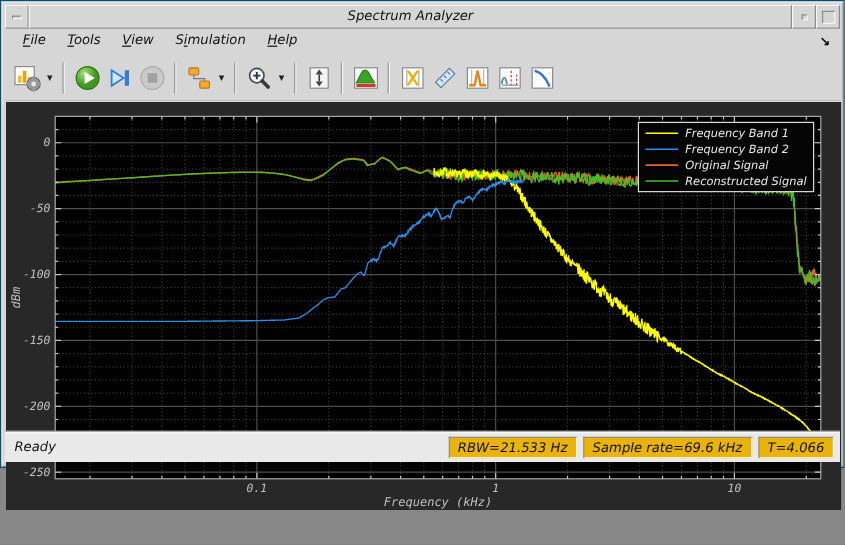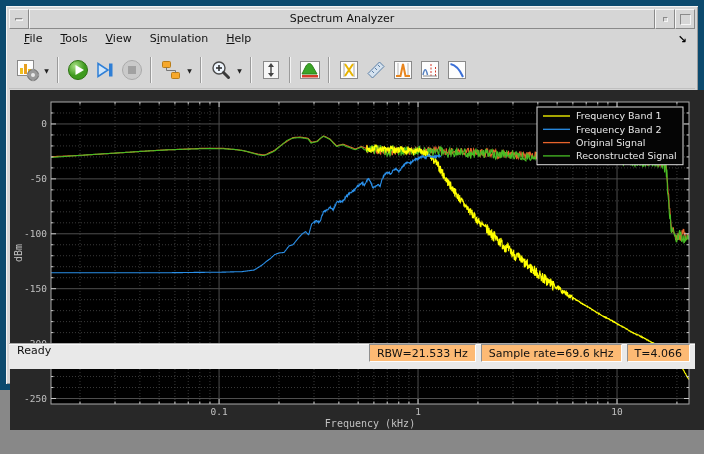--- a/index.html
+++ b/index.html
@@ -1,23 +1,23 @@
 <!DOCTYPE html>
 <html><head>
 <meta charset="utf-8">
 <style>
   * { box-sizing: border-box; margin: 0; padding: 0; }
   html,body { width:704px; height:454px; background:#888; }
   .window {
     position:relative; width:704px; height:390px;
     background:#d6d6d6;
-    border:6px solid #0c4a6e;
+    border:1px solid #0c4a6e;
     box-shadow: inset 1px 1px 0 #f4f4f4, inset -1px -1px 0 #9c9c9c;
     font-family:"DejaVu Sans", "Liberation Sans", sans-serif;
-    font-size:11px; color:#111;
+    font-size:11px; color:#111;font-style:italic;
   }
   
   .titlebar { position:absolute; left:3px; top:3px; right:3px; height:20px; display:flex; }
   .tb-seg {
     background:#d6d6d6;
     border-top:1px solid #f5f5f5; border-left:1px solid #f5f5f5;
     border-bottom:1px solid #8a8a8a; border-right:1px solid #8a8a8a;
   }
   .tb-btn { width:20px; display:flex; align-items:center; justify-content:center; cursor:default; }
   .tb-title { flex:1; text-align:center; line-height:18px; overflow:hidden; white-space:nowrap; }
@@ -32,25 +32,25 @@
   
   .toolbar { position:absolute; left:3px; top:46px; right:3px; height:37px; display:flex; align-items:center; padding:0 5px; background:#d6d6d6; border-bottom:1px solid #c0c0c0; }
   .tool-btn { width:27px; height:27px; display:flex; align-items:center; justify-content:center; border:1px solid transparent; }
   .tool-btn svg { display:block; }
   .tool-caret { width:11px; height:27px; display:flex; align-items:center; justify-content:center; font-size:6px; color:#222; }
   .tool-sep { width:0; height:26px; border-left:1px solid #9b9b9b; border-right:1px solid #f3f3f3; margin:0 5px; }
   
   .plot-panel { position:absolute; left:4px; top:84px; width:696px; height:340px; background:#282828; }
   .plot-panel svg { display:block; }
   
-  .statusbar { position:absolute; left:3px; bottom:15px; right:3px; height:26px; display:flex; align-items:flex-start; padding:0 5px; background:#e9e9e9; border-top:1px solid #aaa; box-shadow: inset 0 1px 0 #f8f8f8; }
+  .statusbar { position:absolute; left:3px; bottom:4px; right:3px; height:26px; display:flex; align-items:center; padding:0 5px; background:#e9e9e9; border-top:1px solid #aaa; box-shadow: inset 0 1px 0 #f8f8f8; }
   .status-ready { flex:1; padding-left:3px; }
   .status-field {
     margin-left:5px; padding:1px 7px; height:18px; line-height:15px;
-    background:#fdba74;
+    background:#eab308;
     border-top:1px solid #8f8f8f; border-left:1px solid #8f8f8f;
     border-bottom:1px solid #fdfdfd; border-right:1px solid #fdfdfd;
     white-space:nowrap;
   }
 </style>
 </head>
 <body>
 
 <div class="window">
 

